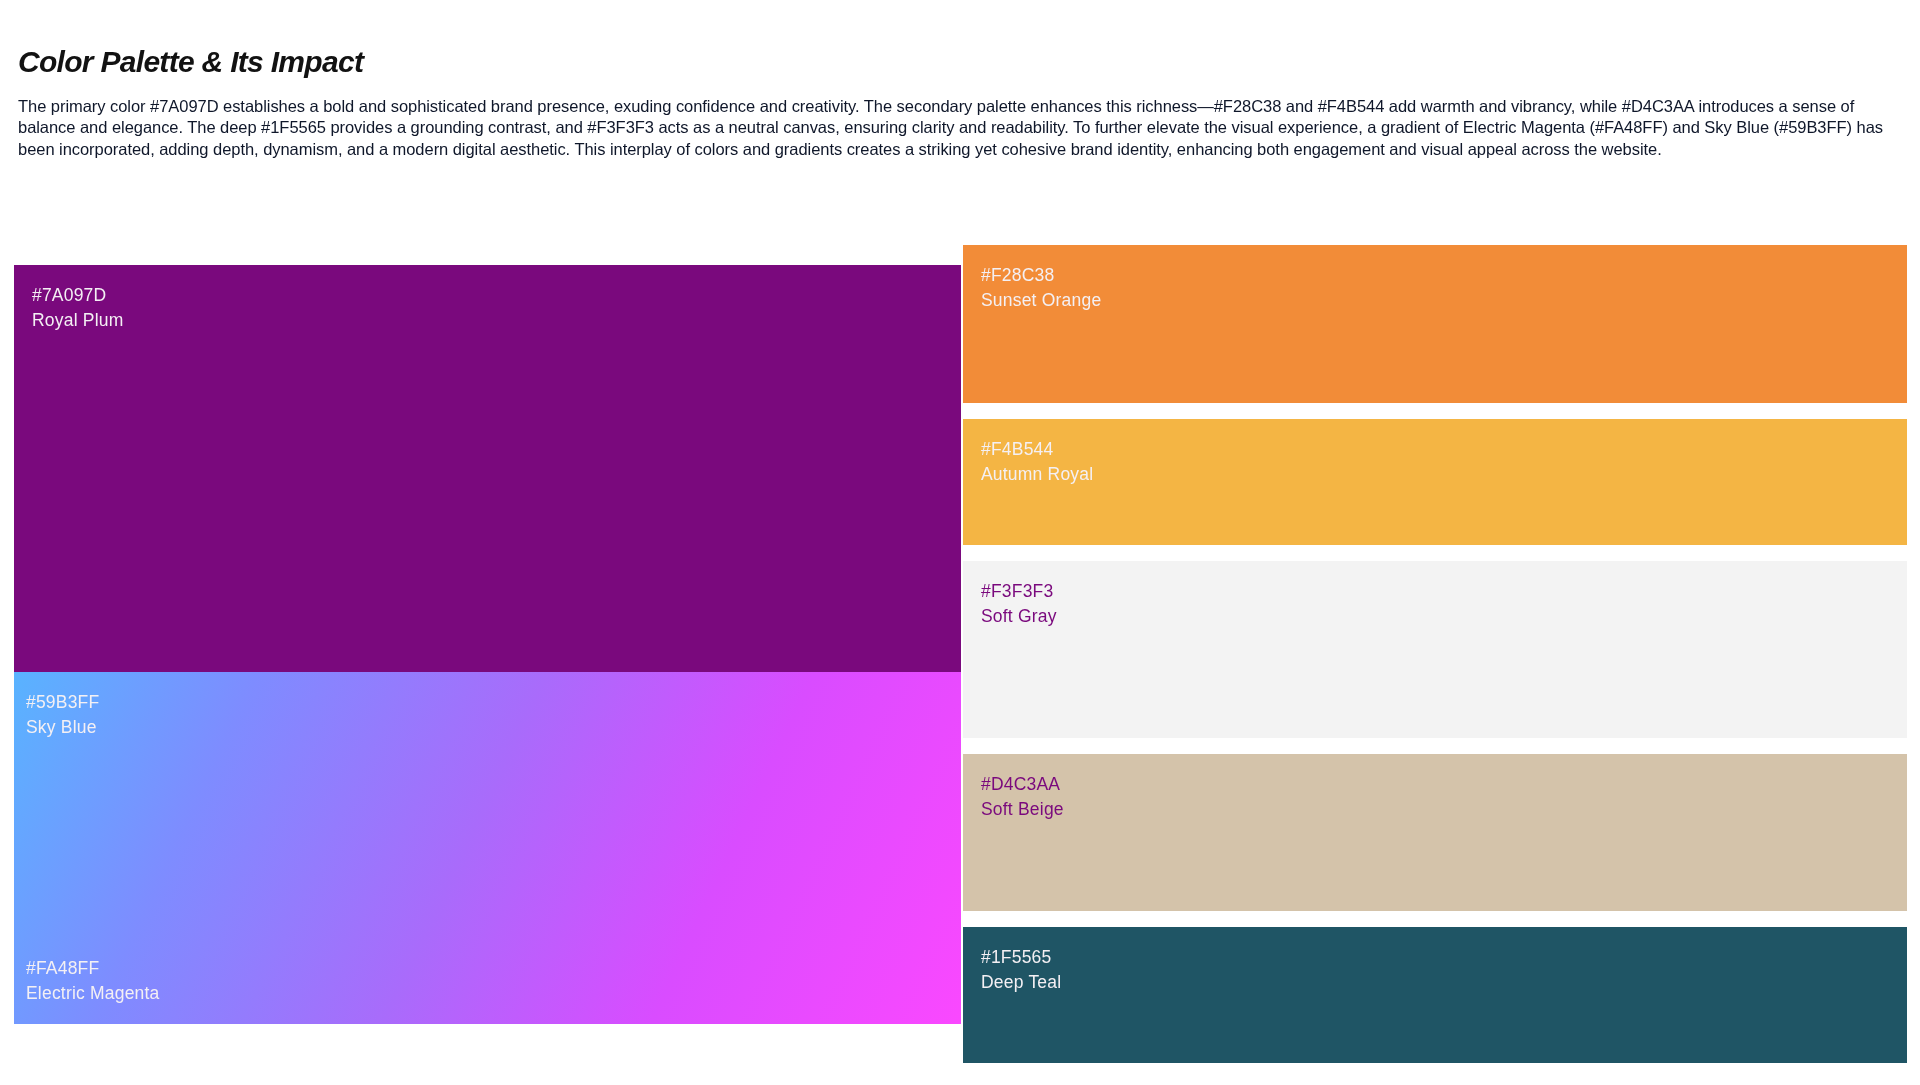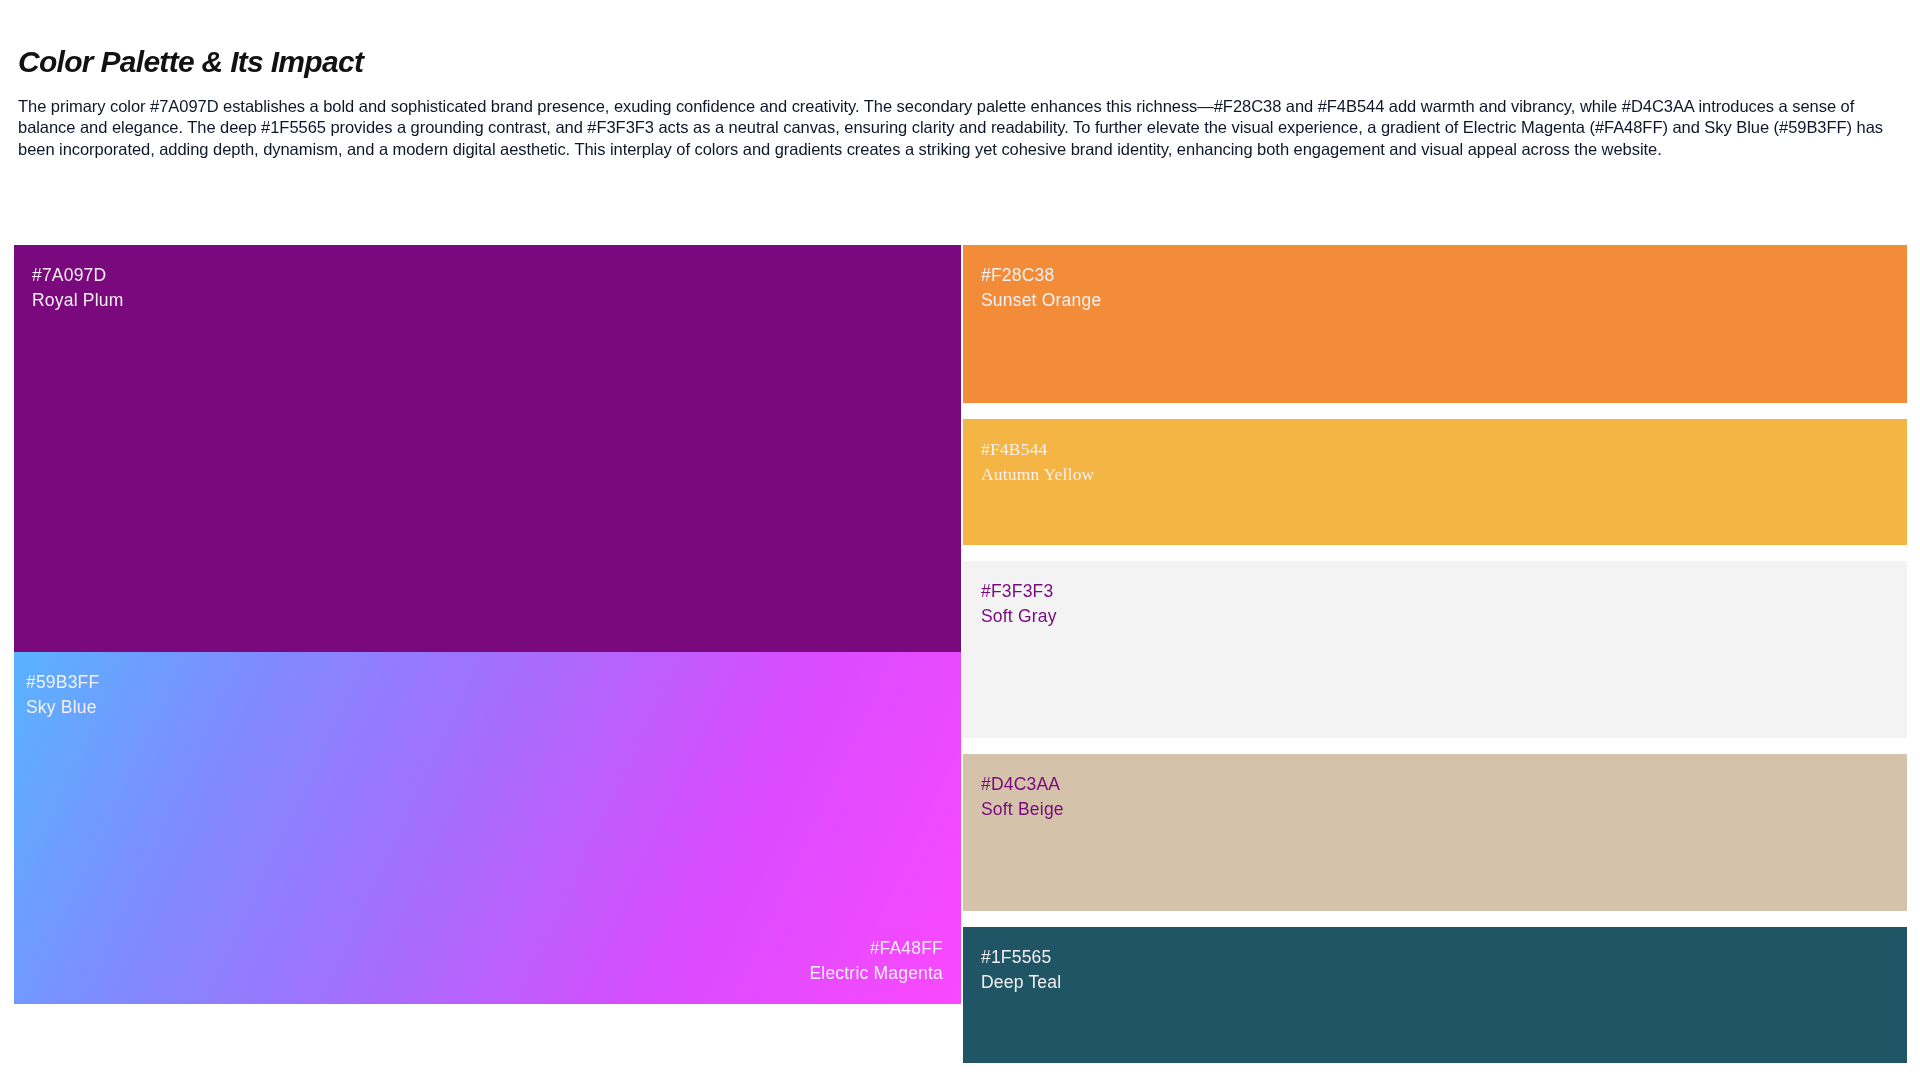--- a/index.html
+++ b/index.html
@@ -55,20 +55,21 @@
     width: 1893px;
     height: 818px;
     display: flex;
     gap: 2px;
   }
   .col-left {
     width: 947px;
     display: flex;
     flex-direction: column;
     gap: 0;
+    margin-top: 20px;
   }
   .col-right {
     flex: 1;
     display: flex;
     flex-direction: column;
     gap: 16px;
   }
 
   .swatch {
     position: relative;
@@ -99,24 +100,24 @@
   .sw-plum     { height: 407px; background: #7A097D; }
   .sw-gradient {
     height: 352px;
     background: linear-gradient(115deg, #59B3FF 0%, #7E8CFF 22%, #A96BFB 48%, #D94CFF 72%, #FA48FF 100%);
     display: flex;
     flex-direction: column;
     justify-content: space-between;
     padding: 18px 18px 18px 12px;
   }
   .sw-gradient .grad-top  { display: block; }
-  .sw-gradient .grad-bot  { display: block; text-align: right; }
+  .sw-gradient .grad-bot  { display: block; }
 
   .sw-orange { height: 165px; background: #F28C38; }
-  .sw-yellow { height: 131px; background: #F4B544; font-family: Liberation Serif, serif; }
+  .sw-yellow { height: 131px; background: #F4B544; }
   .sw-gray   { height: 185px; background: #F3F3F3; }
   .sw-beige  { height: 163px; background: #D4C3AA; }
   .sw-teal   { height: 142px; background: #1F5565; }
 </style>
 </head>
 <body>
 
 <div class="page">
 
   <div class="header">
@@ -148,21 +149,21 @@
 
     <div class="col-right">
 
       <div class="swatch sw-orange light-text">
         <span class="hex">#F28C38</span>
         <span class="name">Sunset Orange</span>
       </div>
 
       <div class="swatch sw-yellow light-text">
         <span class="hex">#F4B544</span>
-        <span class="name">Autumn Yellow</span>
+        <span class="name">Autumn Royal</span>
       </div>
 
       <div class="swatch sw-gray dark-text">
         <span class="hex">#F3F3F3</span>
         <span class="name">Soft Gray</span>
       </div>
 
       <div class="swatch sw-beige dark-text">
         <span class="hex">#D4C3AA</span>
         <span class="name">Soft Beige</span>

